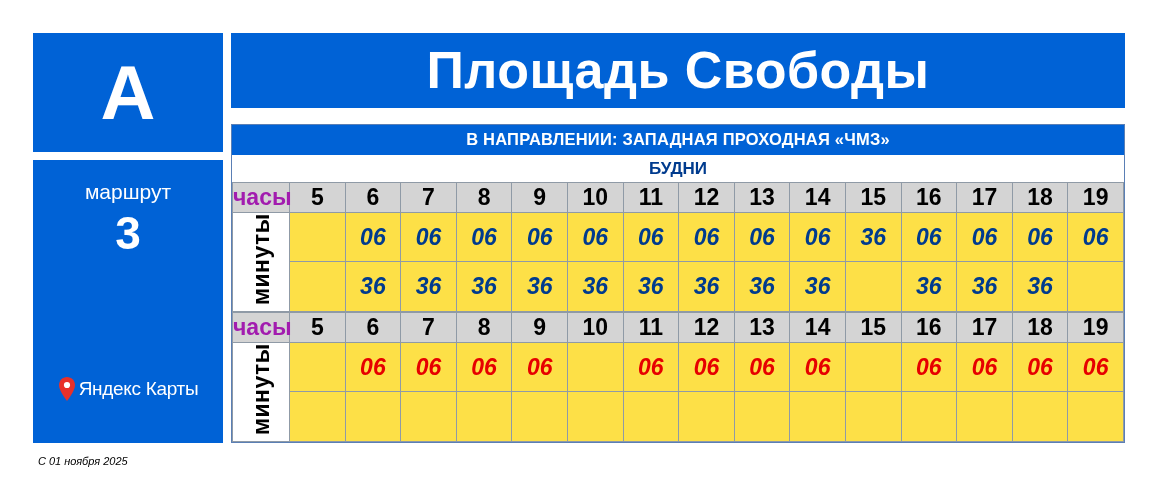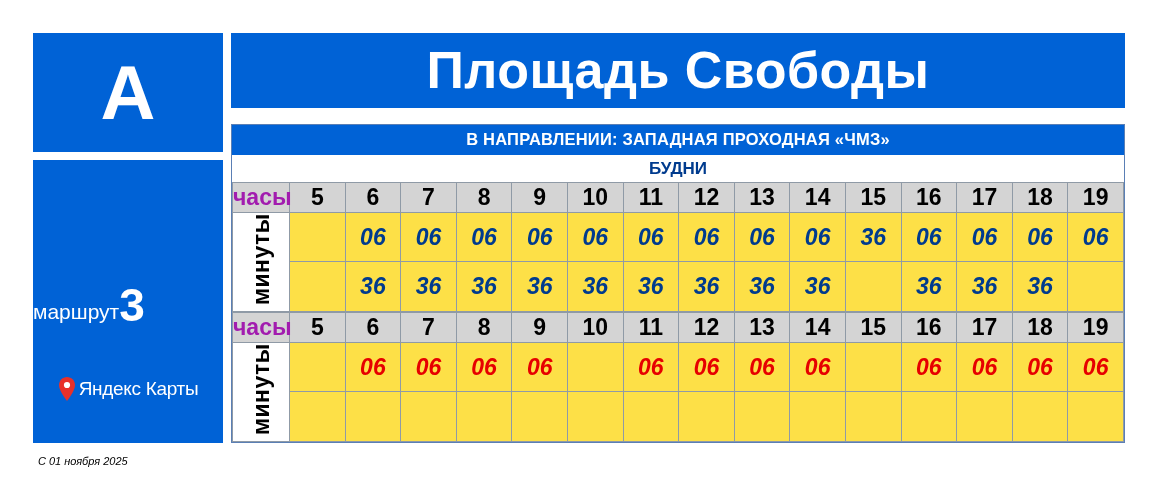--- a/index.html
+++ b/index.html
@@ -46,20 +46,21 @@
     color: #ffffff;
     font-size: 76px;
     font-weight: bold;
     line-height: 1;
     letter-spacing: 0;
   }
   .route-info-box {
     background: #0062d6;
     flex: 1;
     display: flex;
+    flex-direction: column;
     align-items: center;
     position: relative;
   }
   .route-word {
     color: #ffffff;
     font-size: 21px;
     margin-top: 20px;
     font-weight: normal;
   }
   .route-number {

